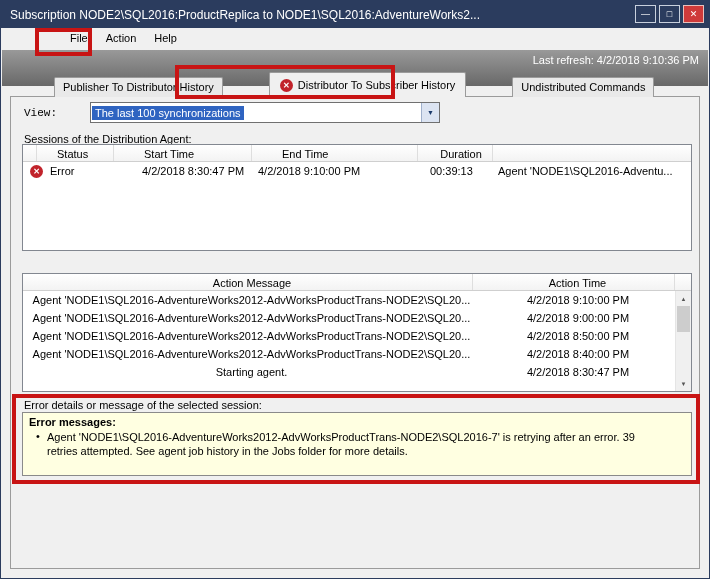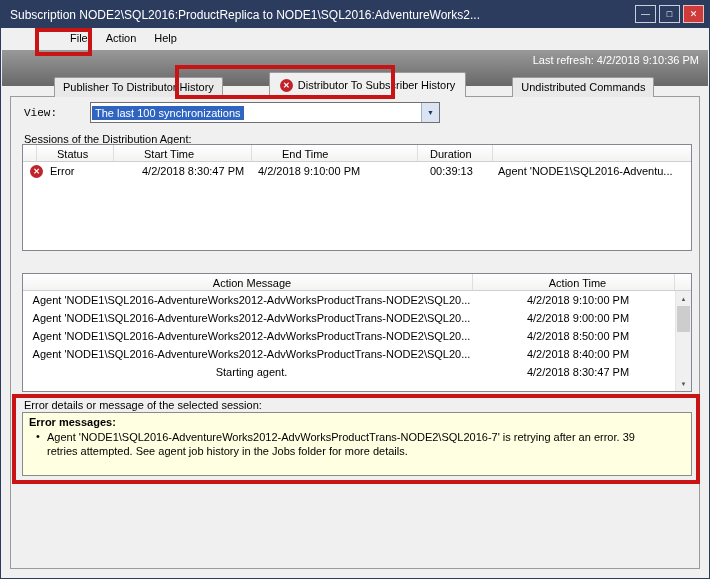--- a/index.html
+++ b/index.html
@@ -35,21 +35,21 @@
   .combo-arrow { margin-left:auto; width:18px; align-self:stretch; background:#dce4f2; border-left:1px solid #9fb0cc; display:flex; align-items:center; justify-content:center; font-size:7px; color:#1b3a6b; }
 
   
   .lv { position:absolute; background:#fff; border:1px solid #828790; overflow:hidden; }
   .lv-head { display:flex; height:17px; border-bottom:1px solid #cfcfcf; background:linear-gradient(#ffffff,#f3f3f3); }
   .lv-hcell { border-right:1px solid #dedede; line-height:18px; overflow:hidden; white-space:nowrap; }
   .lv-row { display:flex; height:18px; align-items:center; white-space:nowrap; }
   .cell { overflow:hidden; white-space:nowrap; }
 
   
-  .c0{width:14px;} .c1{width:77px;padding-left:20px;} .c2{width:138px;padding-left:30px;} .c3{width:166px;padding-left:30px;} .c4{width:75px;padding-left:12px;} .c5{flex:1;padding-left:6px;margin-top:16px;}
+  .c0{width:14px;} .c1{width:77px;padding-left:20px;} .c2{width:138px;padding-left:30px;} .c3{width:166px;padding-left:30px;} .c4{width:75px;padding-left:12px;text-align:center;} .c5{flex:1;padding-left:6px;margin-top:16px;}
   .status-cell{width:91px;padding-left:7px;display:flex;align-items:center;gap:7px;}
   .t1{width:138px;padding-left:28px;} .t2{width:166px;padding-left:6px;} .t3{width:75px;padding-left:12px;} .t4{flex:1;padding-left:5px;}
 
   
   .a1{width:450px;padding-left:9px;} .a2{width:202px;padding-left:8px;} .astub{flex:1;border-right:none;}
   .am{width:450px;padding-left:7px;} .at{width:202px;padding-left:8px;}
 
   .lv-actions { display:flex; flex-direction:column;text-align:center; }
   .lv-body { display:flex; flex:1; overflow:hidden; }
   .rows-col { flex:1; }

